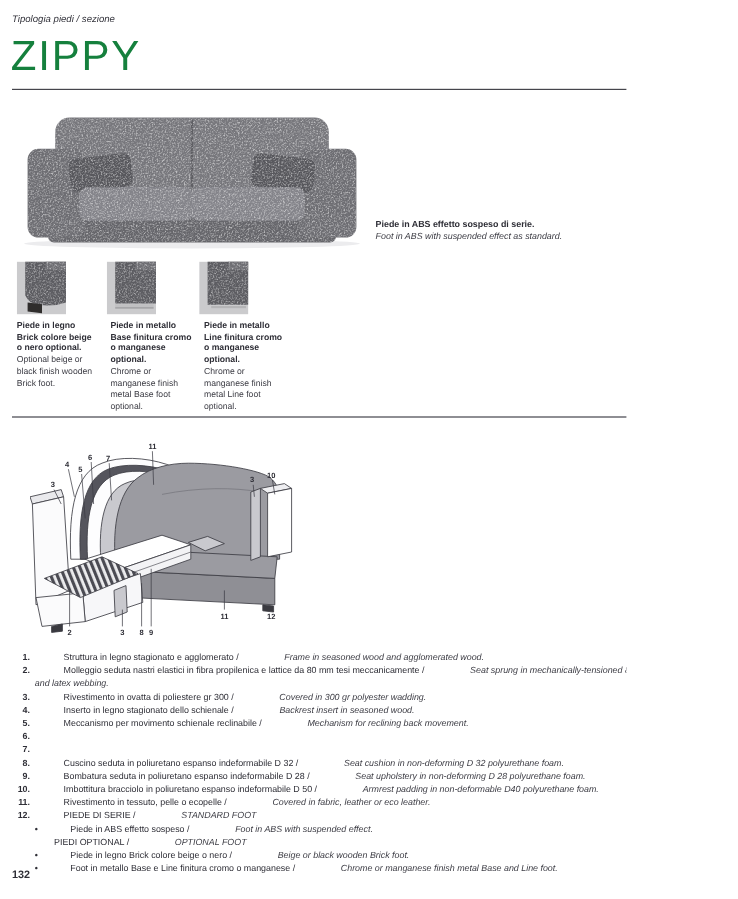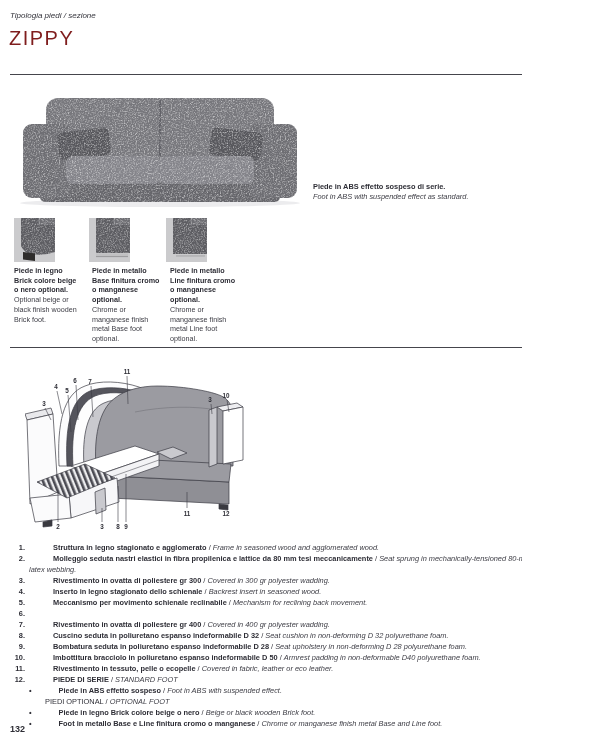--- a/index.html
+++ b/index.html
@@ -1,21 +1,21 @@
 <!DOCTYPE html>
 <html><head>
 <meta charset="utf-8">
 <style>
   * { margin:0; padding:0; box-sizing:border-box; }
   html,body { background:#ffffff; }
   body { font-family:"Liberation Sans", sans-serif; color:#2e2e36; }
   .page { position:relative; width:522px; height:749px; background:#fff; overflow:hidden; }
 
   .eyebrow { position:absolute; left:10px; top:11px; font-size:8px; font-style:italic; color:#33333b; }
-  .title { position:absolute; left:9px; top:27px; font-size:20px; letter-spacing:1.5px; font-weight:400; color:#7f1d1d; }
+  .title { position:absolute; left:9px; top:27px; font-size:35px; letter-spacing:1.5px; font-weight:400; color:#15803d; }
   .rule { position:absolute; left:10px; width:592px; height:0; border-top:1px solid #45454c; }
   .rule-1 { top:74px; }
   .rule-2 { top:347px; }
 
   .sofa-photo { position:absolute; left:10px; top:86px; width:300px; height:122px; }
 
   .hero-caption { position:absolute; left:313px; top:182px; width:290px; font-size:7.4px; line-height:9.6px; }
   .hero-caption .it { font-weight:bold; display:block; }
   .hero-caption .en { font-style:italic; display:block; color:#3c3c44; }
 
@@ -26,22 +26,22 @@
   .fc-1 { left:14px; width:68px; } .fc-2 { left:92px; width:70px; } .fc-3 { left:170px; width:66px; }
   .foot-caption .it { font-weight:bold; display:block; }
   .foot-caption .en { display:block; color:#3c3c44; }
 
   .diagram { position:absolute; left:25px; top:360px; width:240px; height:180px; }
   .diagram text { font-family:"Liberation Sans", sans-serif; font-size:6.3px; font-weight:bold; fill:#2e2e36; text-anchor:middle; }
 
   .spec-list { position:absolute; left:10px; top:542px; width:598px; font-size:7.4px; line-height:11px; }
   .spec-row { display:flex; }
   .spec-num { width:15px; text-align:right; margin-right:4px; font-weight:bold; flex:0 0 auto; }
-  .spec-text b { font-weight:bold;padding-left:24px; }
-  .spec-text i, .spec-text .en { font-style:italic; color:#3c3c44; }
+  .spec-text b { font-weight:normal;padding-left:24px; }
+  .spec-text i, .spec-text .en { font-style:italic; color:#3c3c44;margin-left:36px; }
   .spec-sub { padding-left:19px; }
   .spec-sub .bullet { margin-right:3px; font-weight:bold; }
   .spec-sub .caps { font-weight:normal;margin-left:16px; }
 
   .page-number { position:absolute; left:10px; top:724px; font-size:9px; font-weight:bold; color:#2e2e36; }
 </style>
 </head>
 <body>
 
 <svg width="0" height="0" style="position:absolute" aria-hidden="true">
@@ -240,21 +240,20 @@
       </div>
     <div class="spec-row">
         <span class="spec-num">5.</span>
         <span class="spec-text"><b>Meccanismo per movimento schienale reclinabile</b><span> / </span><i>Mechanism for reclining back movement.</i></span>
       </div>
     <div class="spec-row">
         <span class="spec-num">6.</span>
       </div>
     <div class="spec-row">
         <span class="spec-num">7.</span>
-        <span class="spec-text"><b>Rivestimento in ovatta di poliestere gr 400</b><span> / </span><i>Covered in 400 gr polyester wadding.</i></span>
       </div>
     <div class="spec-row">
         <span class="spec-num">8.</span>
         <span class="spec-text"><b>Cuscino seduta in poliuretano espanso indeformabile D 32</b><span> / </span><i>Seat cushion in non-deforming D 32 polyurethane foam.</i></span>
       </div>
     <div class="spec-row">
         <span class="spec-num">9.</span>
         <span class="spec-text"><b>Bombatura seduta in poliuretano espanso indeformabile D 28</b><span> / </span><i>Seat upholstery in non-deforming D 28 polyurethane foam.</i></span>
       </div>
     <div class="spec-row">

